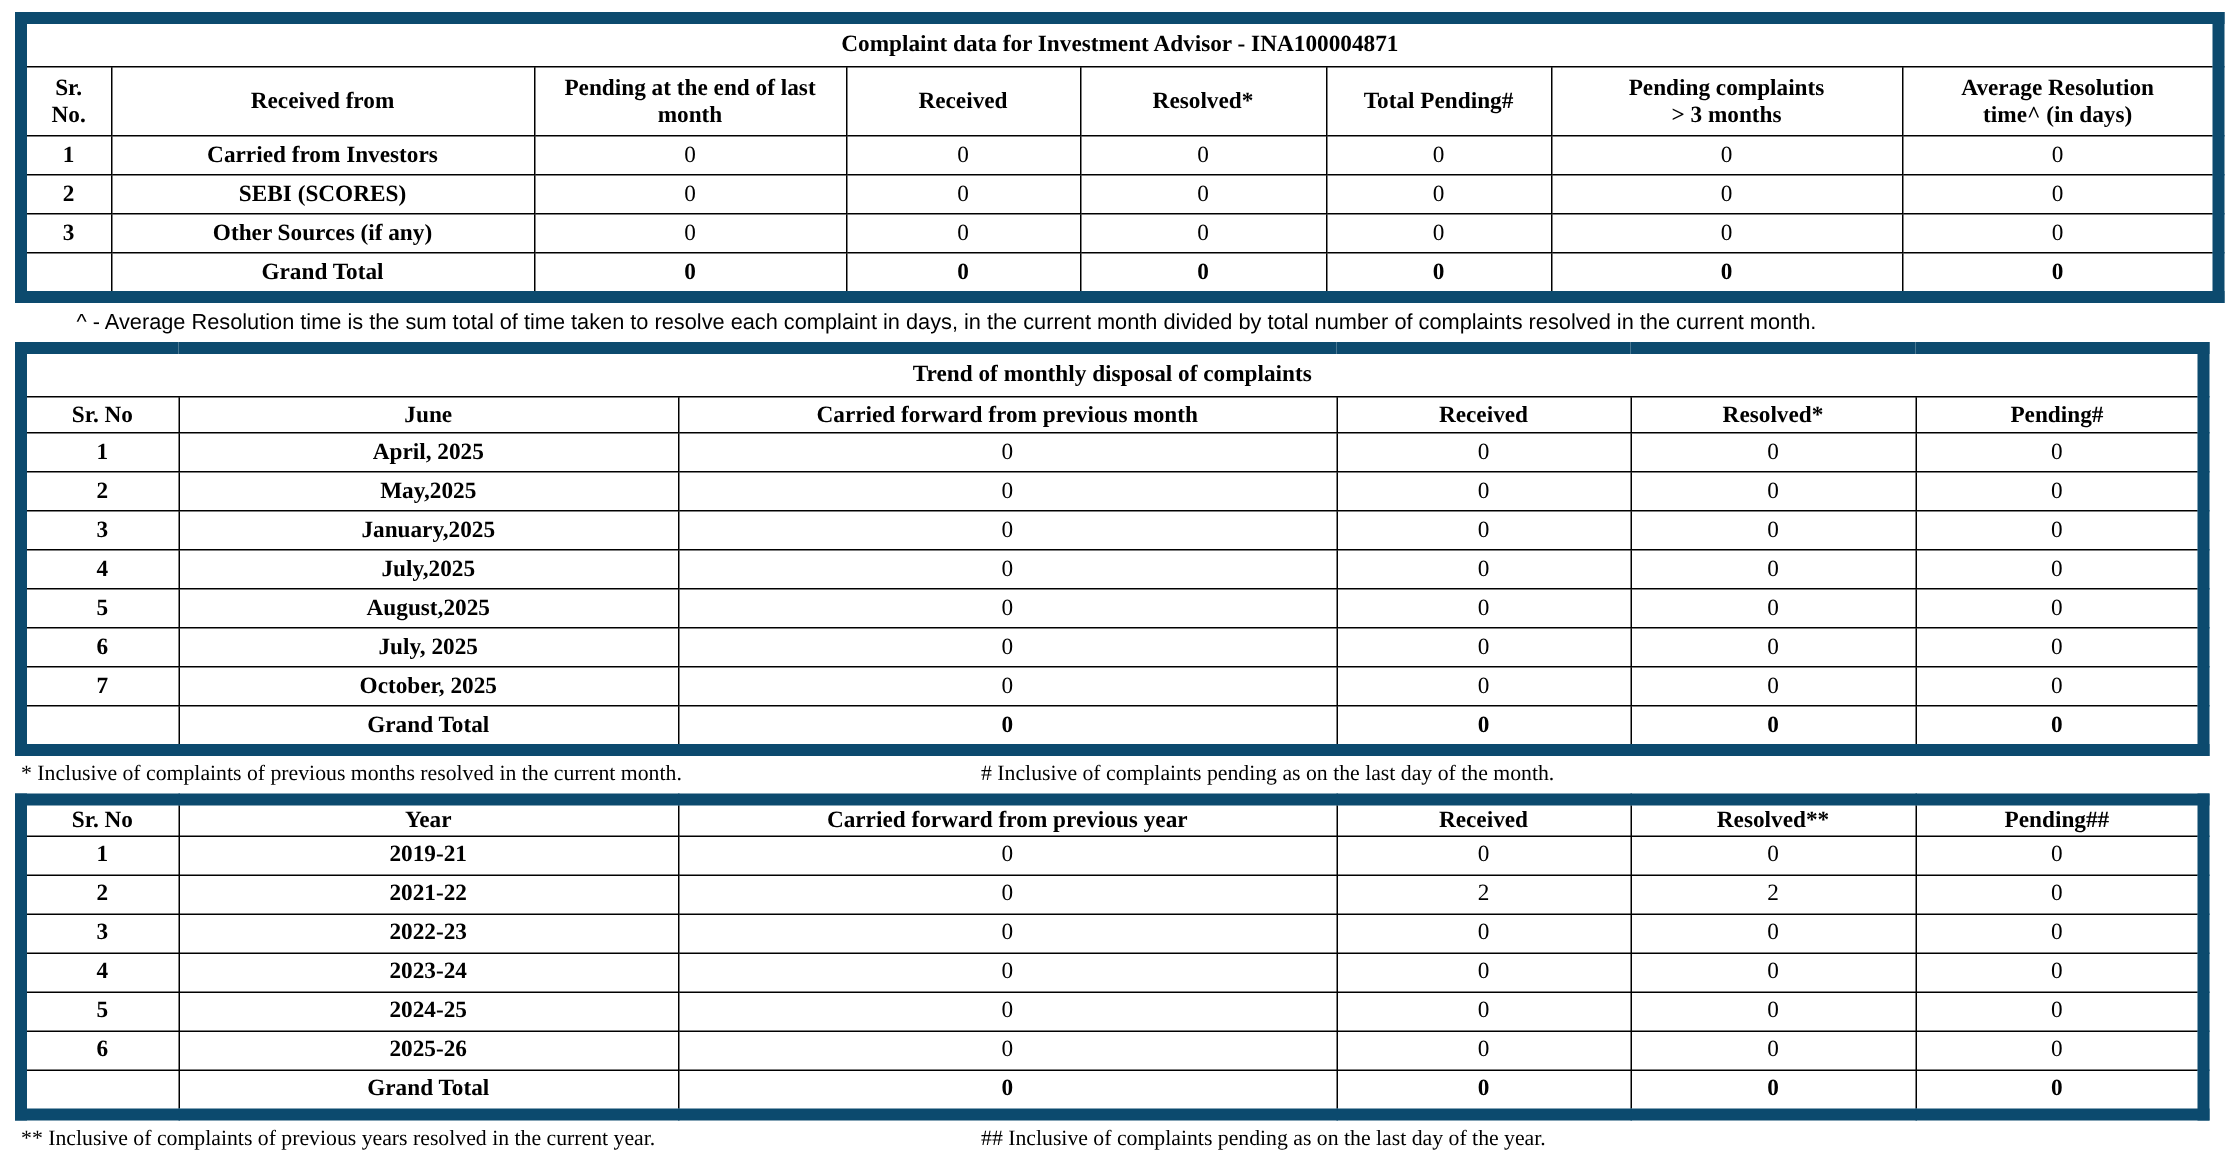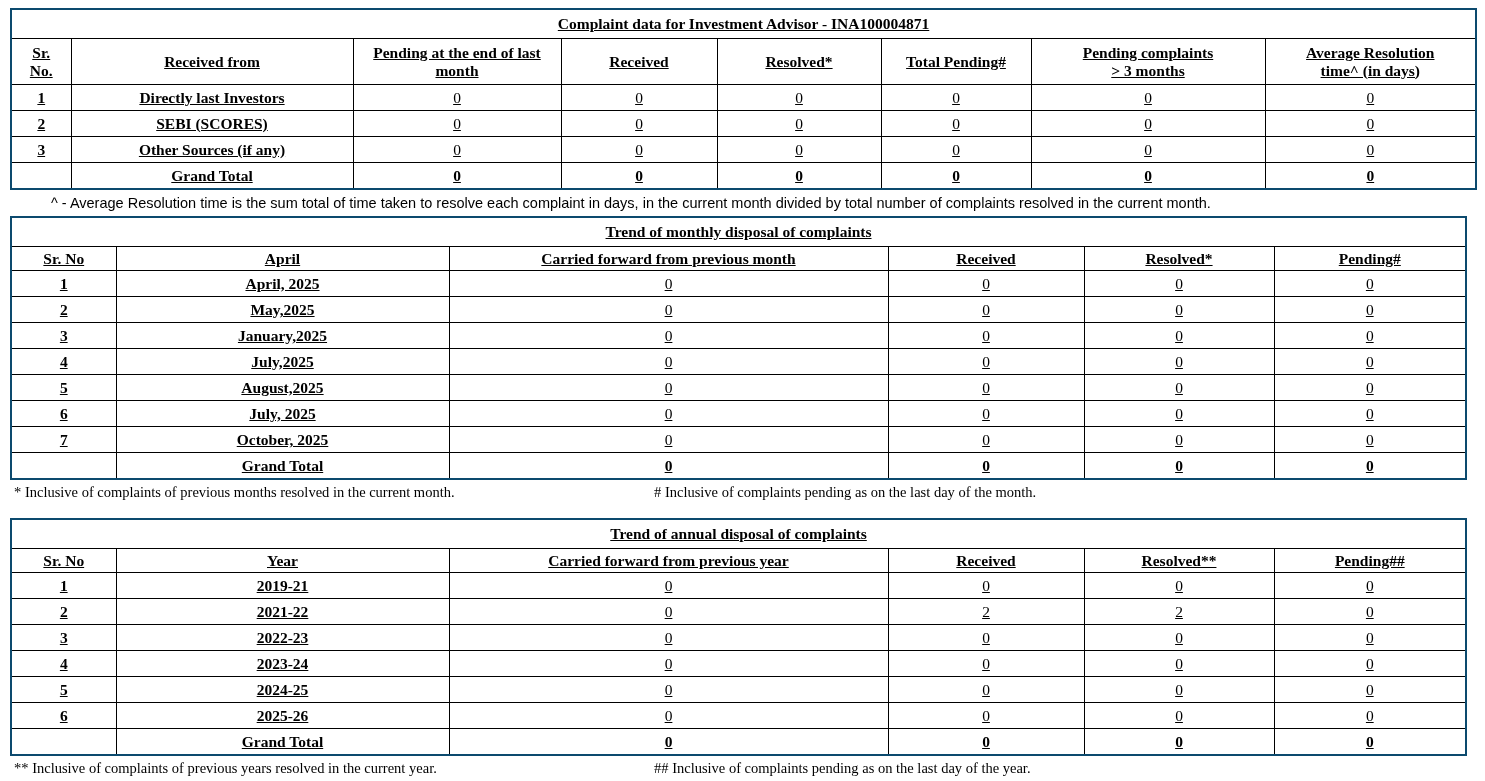--- a/index.html
+++ b/index.html
@@ -32,21 +32,21 @@
     border: 1px solid #000;
     padding: 1px 3px;
     font-size: 15.5px;
     line-height: 1.12;
     text-align: center;
     vertical-align: middle;
     overflow: hidden;
   }
 
   
-  table.grid { border: 2px solid #0c4a6e; text-decoration: underline; }
+  table.grid { border: 8px solid #0c4a6e; }
 
   .banner {
     font-weight: bold;
     font-size: 16.5px;
     height: 26px;
   }
   .colhead {
     font-weight: bold;
     font-size: 15.5px;
     height: 46px;
@@ -68,21 +68,21 @@
     font-size: 14.5px;
     line-height: 1.25;
     padding: 4px 0 4px 4px;
     font-family: Liberation Sans, sans-serif;
     white-space: nowrap;
     margin-left: 37px;
   }
   .note-row {
     display: flex;
     font-size: 14.5px;
-    padding: 4px 0 17px 4px;
+    padding: 4px 0 4px 4px;
   }
   .note-a { width: 640px; }
   .note-b { }
 </style>
 </head>
 <body>
 
 <div class="page">
 
   <table class="grid">
@@ -115,21 +115,21 @@
           <span>&gt; 3 months</span>
         </td>
         <td>
           <span>Average Resolution</span><br>
           <span>time^ (in days)</span>
         </td>
       </tr>
 
       <tr class="row-data">
         <td class="cell-num">1</td>
-        <td class="cell-label">Directly last Investors</td>
+        <td class="cell-label">Carried from Investors</td>
         <td class="val">0</td>
         <td class="val">0</td>
         <td class="val">0</td>
         <td class="val">0</td>
         <td class="val">0</td>
         <td class="val">0</td>
       </tr>
       <tr class="row-data">
         <td class="cell-num">2</td>
         <td class="cell-label">SEBI (SCORES)</td>
@@ -174,21 +174,21 @@
       <col style="width:196px">
       <col style="width:190px">
       <col style="width:192px">
     </colgroup>
     <tbody>
       <tr>
         <td class="banner" colspan="6">Trend of monthly disposal of complaints</td>
       </tr>
       <tr class="colhead colhead-1line">
         <td>Sr. No</td>
-        <td>April</td>
+        <td>June</td>
         <td>Carried forward from previous month</td>
         <td>Received</td>
         <td>Resolved*</td>
         <td>Pending#</td>
       </tr>
 
       <tr class="row-data">
         <td class="cell-num">1</td>
         <td class="cell-label">April, 2025</td>
         <td class="val">0</td>
@@ -264,23 +264,20 @@
   <table class="grid">
     <colgroup>
       <col style="width:105px">
       <col style="width:333px">
       <col style="width:439px">
       <col style="width:196px">
       <col style="width:190px">
       <col style="width:192px">
     </colgroup>
     <tbody>
-      <tr>
-        <td class="banner" colspan="6">Trend of annual disposal of complaints</td>
-      </tr>
       <tr class="colhead colhead-1line">
         <td>Sr. No</td>
         <td>Year</td>
         <td>Carried forward from previous year</td>
         <td>Received</td>
         <td>Resolved**</td>
         <td>Pending##</td>
       </tr>
 
       <tr class="row-data">

